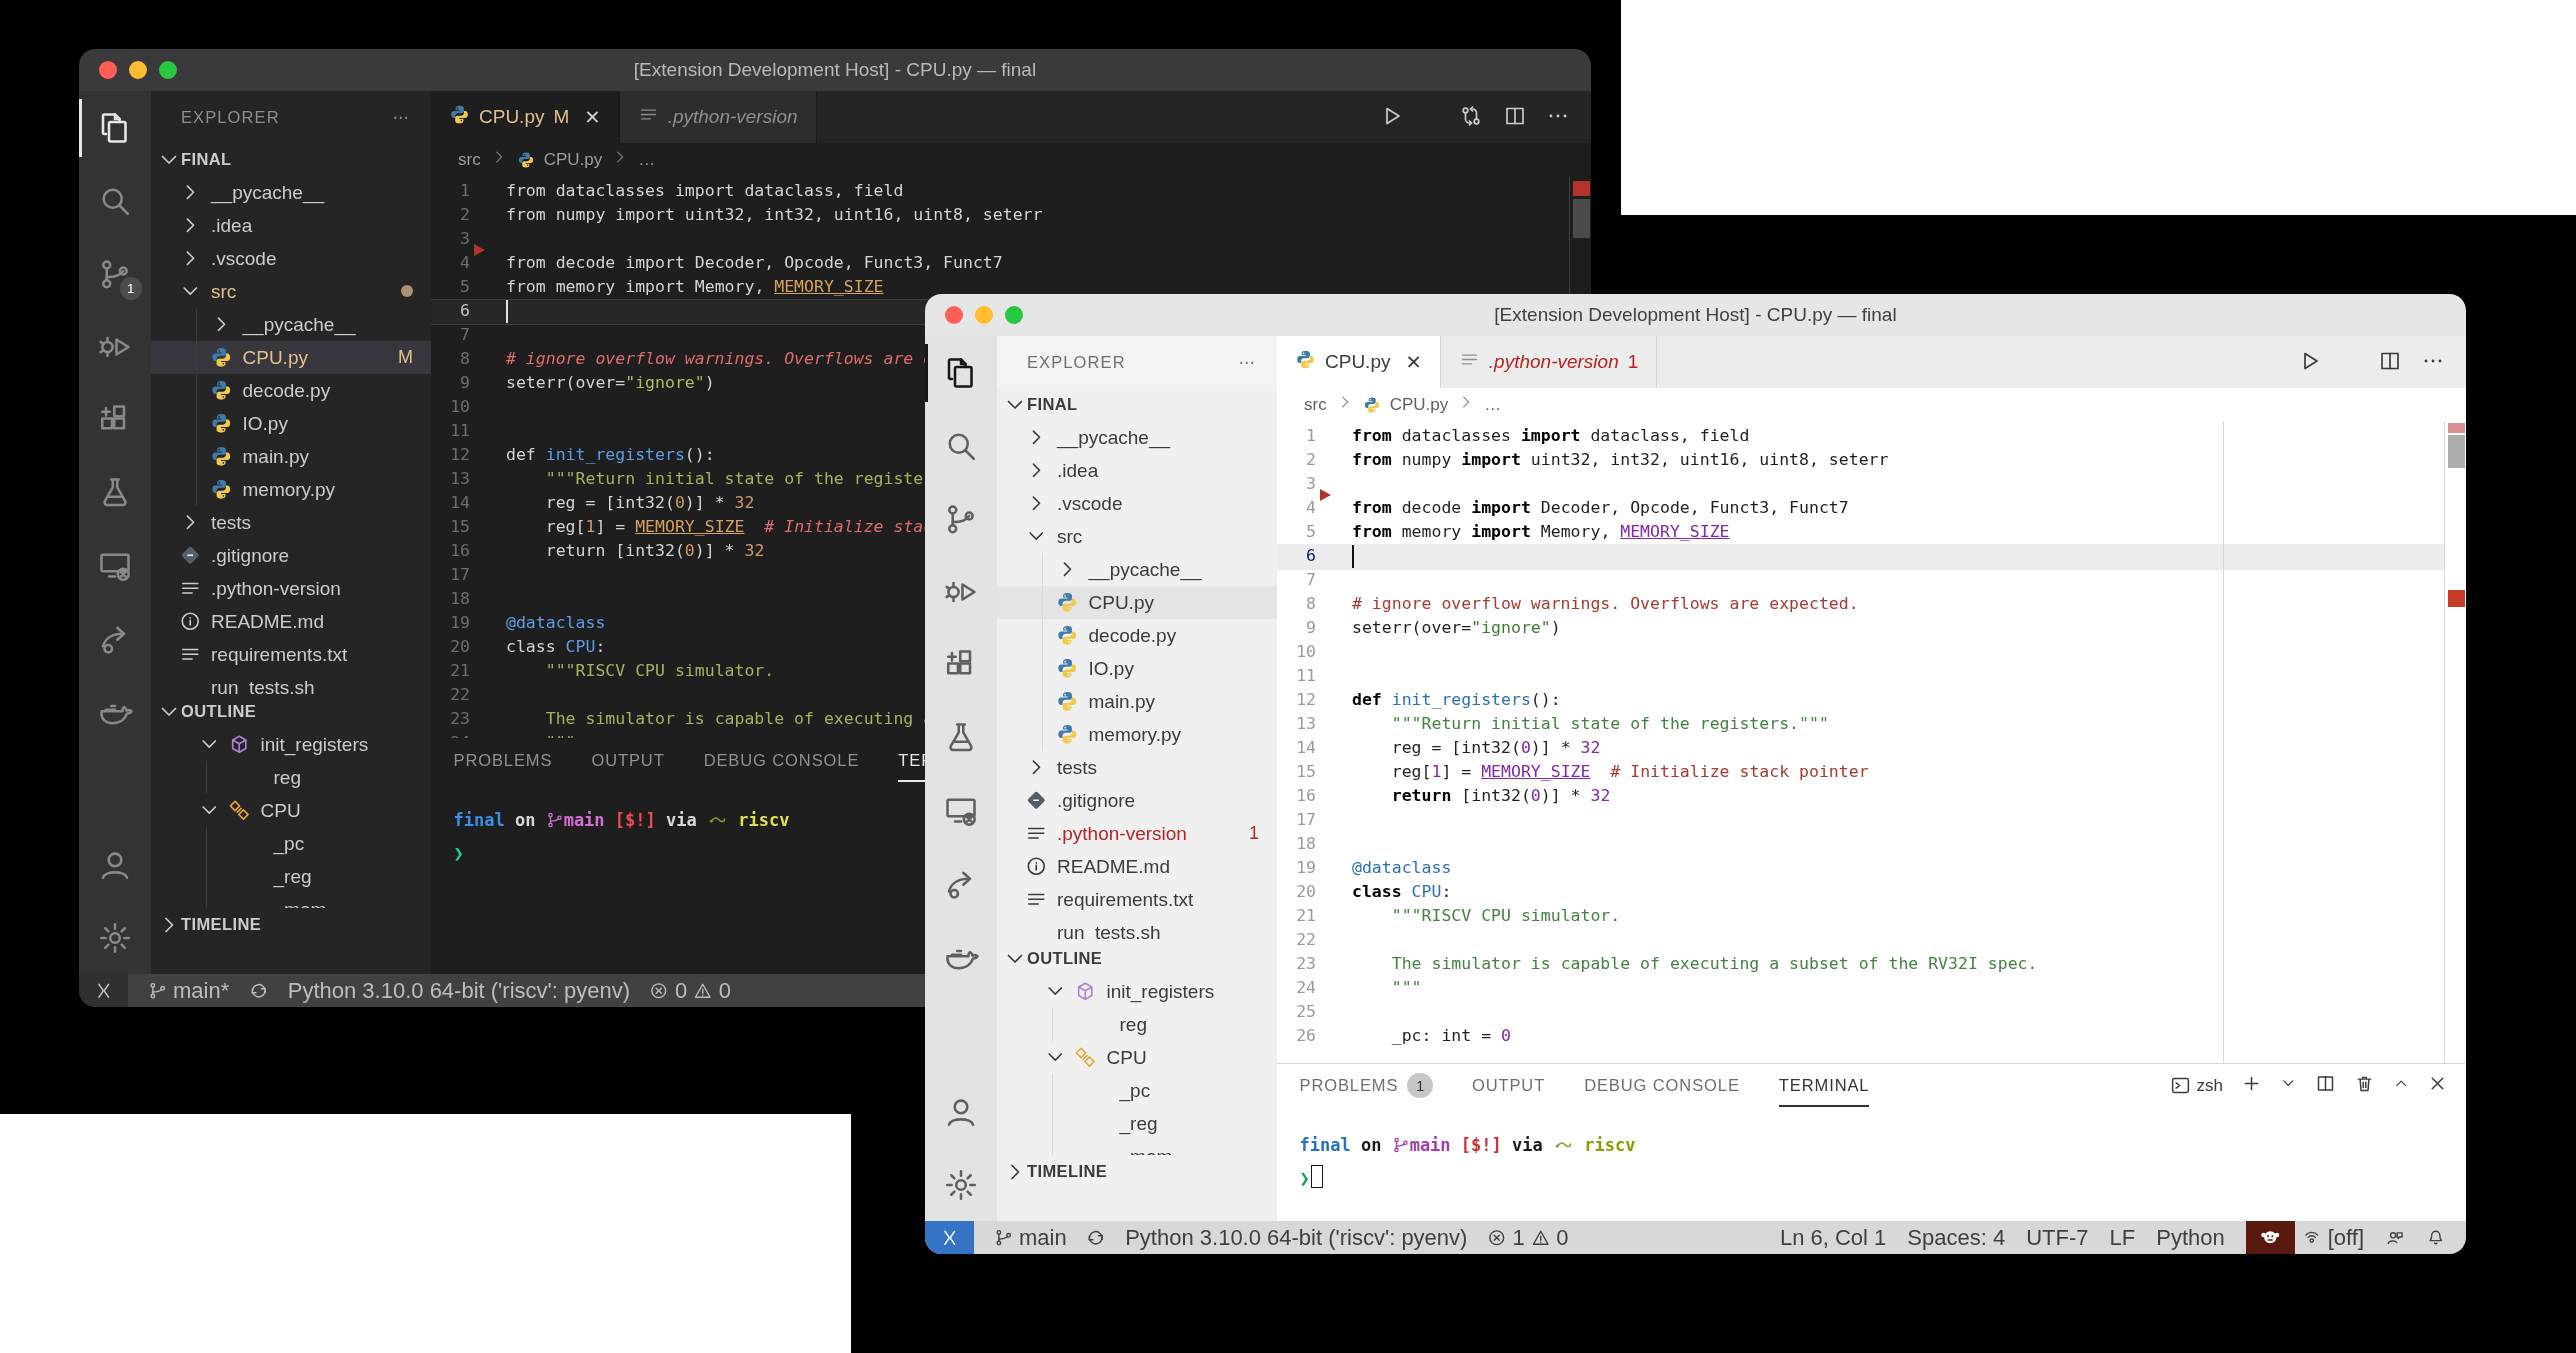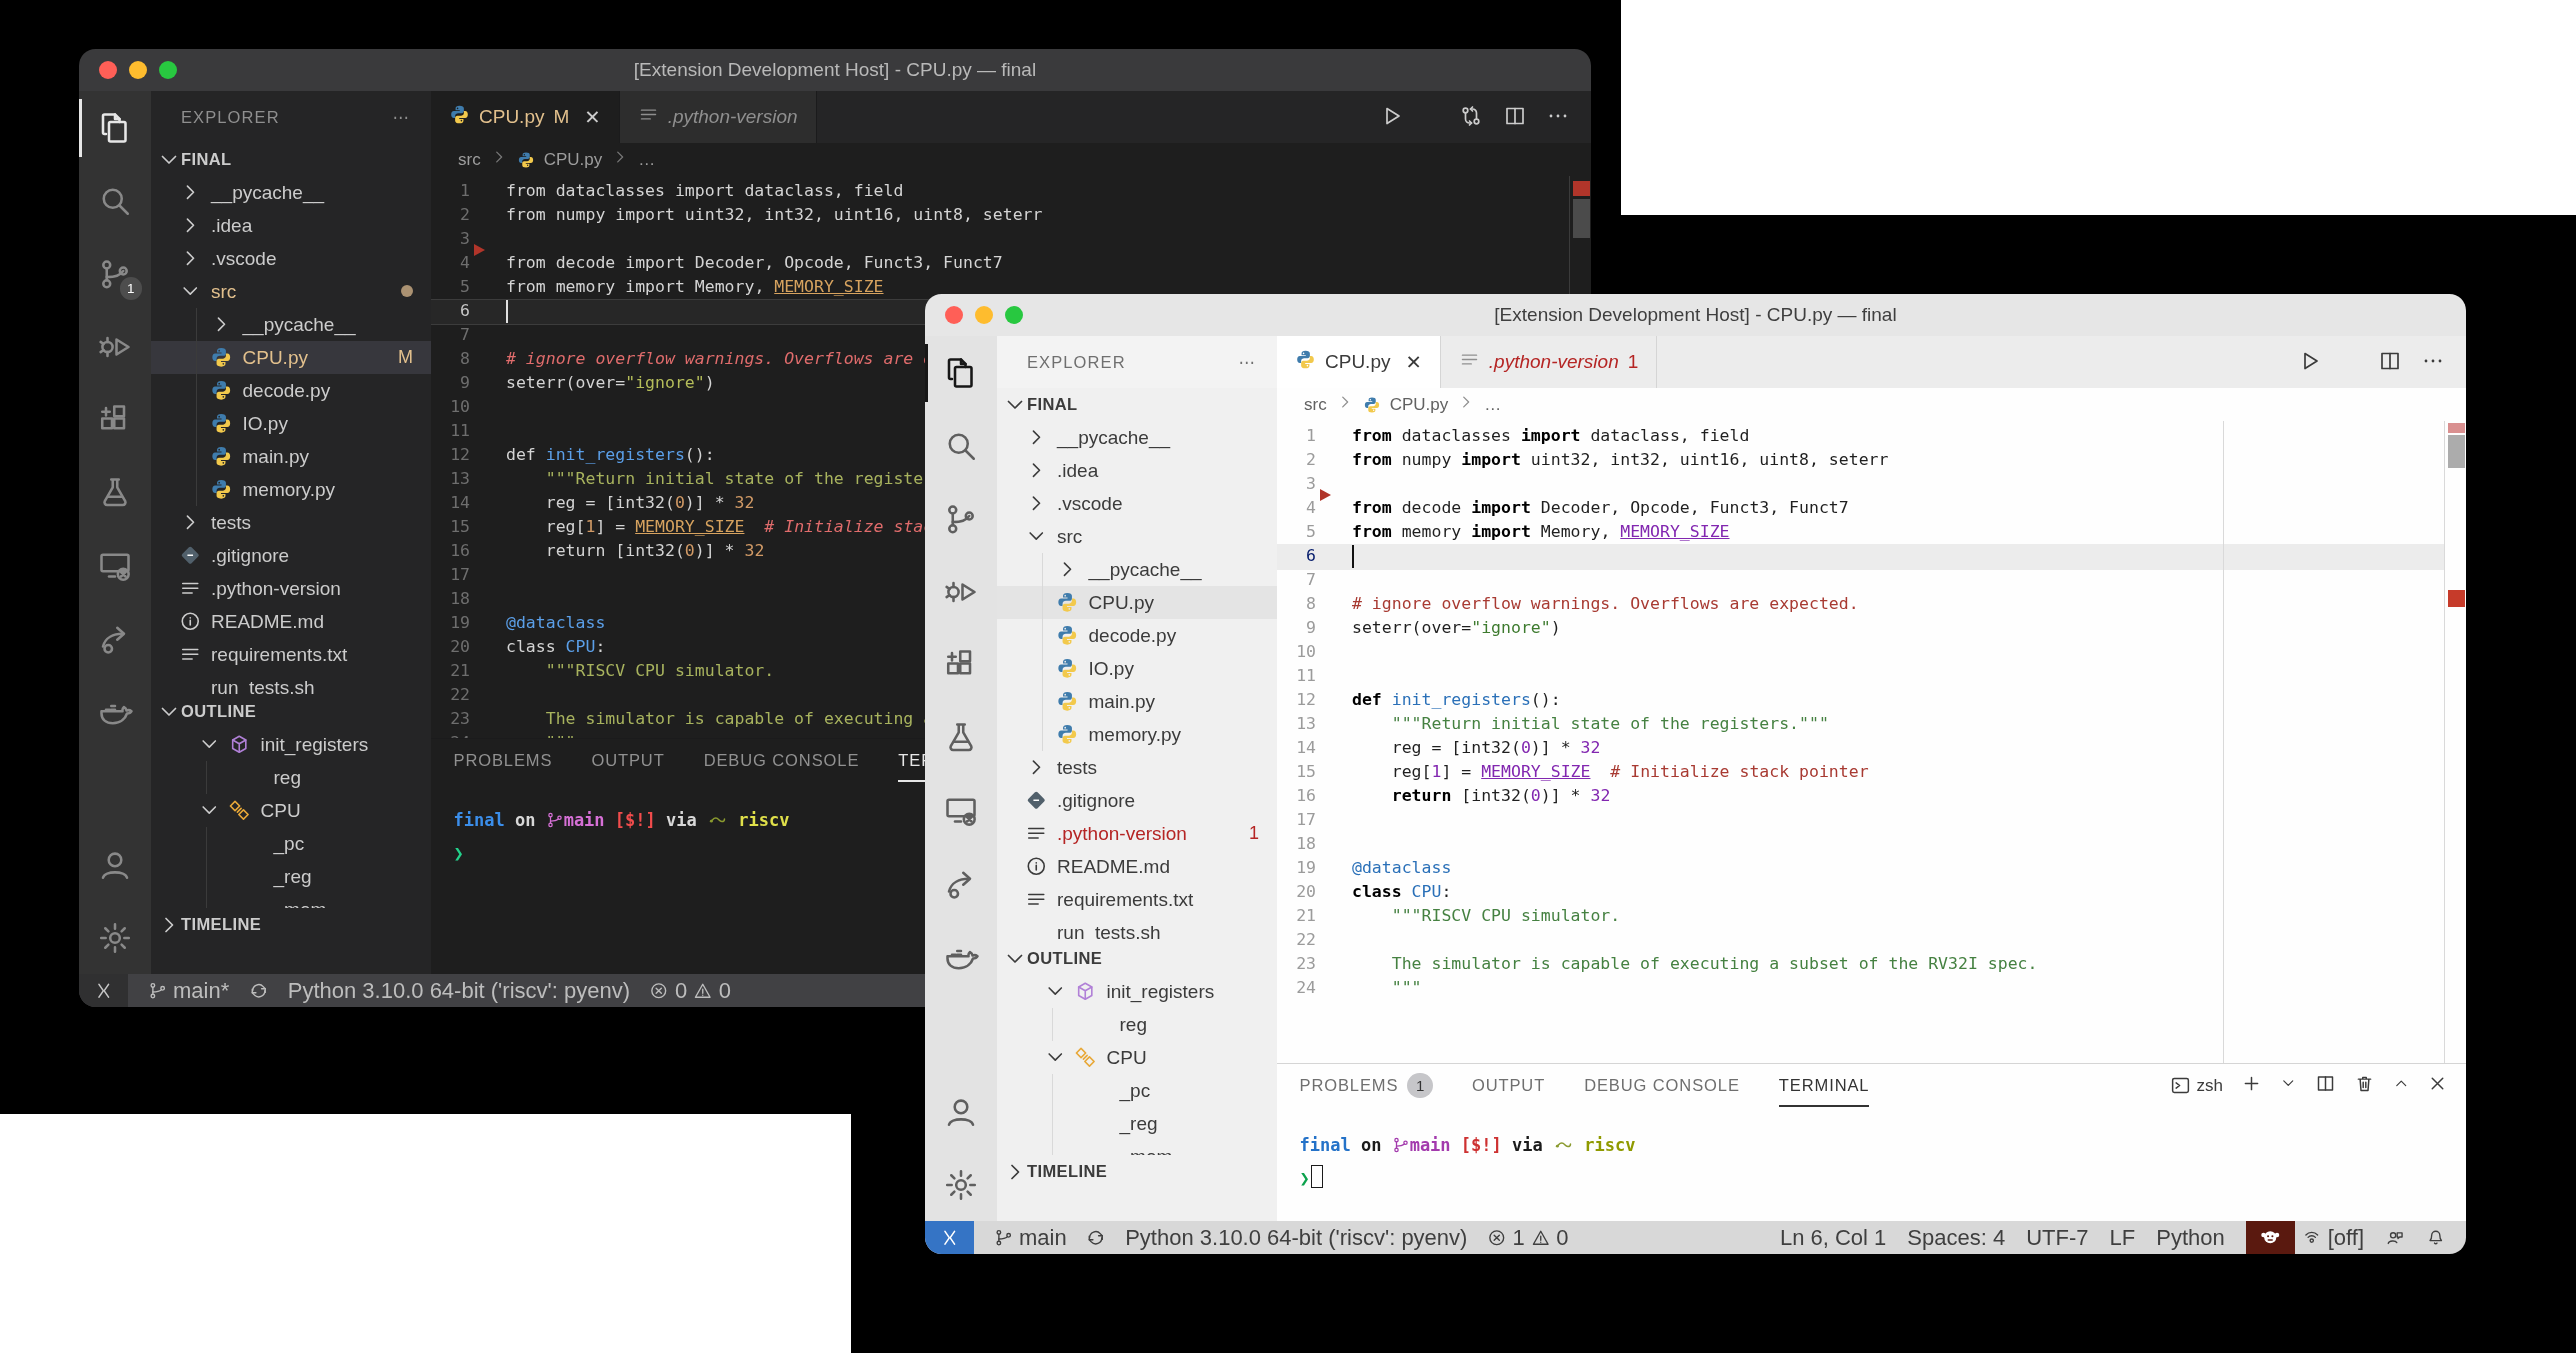--- a/index.html
+++ b/index.html
@@ -991,20 +991,22 @@
             <div class="codeline" style="top: 339px;"><span class="ln">15</span><span class="lc"><span class="tk-p">    reg[</span><span class="tk-n">1</span><span class="tk-p">] = </span><span class="tk-q">MEMORY_SIZE</span><span class="tk-p">  </span><span class="tk-m"># Initialize stack pointer</span></span></div>
             <div class="codeline" style="top: 363px;"><span class="ln">16</span><span class="lc"><span class="tk-p">    </span><span class="tk-k">return</span><span class="tk-p"> [int32(</span><span class="tk-n">0</span><span class="tk-p">)] * </span><span class="tk-n">32</span></span></div>
             <div class="codeline" style="top: 387px;"><span class="ln">17</span><span class="lc"></span></div>
             <div class="codeline" style="top: 411px;"><span class="ln">18</span><span class="lc"></span></div>
             <div class="codeline" style="top: 435px;"><span class="ln">19</span><span class="lc"><span class="tk-f">@dataclass</span></span></div>
             <div class="codeline" style="top: 459px;"><span class="ln">20</span><span class="lc"><span class="tk-k">class</span><span class="tk-p"> </span><span class="tk-c">CPU</span><span class="tk-p">:</span></span></div>
             <div class="codeline" style="top: 483px;"><span class="ln">21</span><span class="lc"><span class="tk-p">    </span><span class="tk-d">"""RISCV CPU simulator.</span></span></div>
             <div class="codeline" style="top: 507px;"><span class="ln">22</span><span class="lc"></span></div>
             <div class="codeline" style="top: 531px;"><span class="ln">23</span><span class="lc"><span class="tk-p">    </span><span class="tk-d">The simulator is capable of executing a subset of the RV32I spec.</span></span></div>
             <div class="codeline" style="top: 555px;"><span class="ln">24</span><span class="lc"><span class="tk-p">    </span><span class="tk-d">"""</span></span></div>
+            <div class="codeline" style="top: 579px;"><span class="ln">25</span><span class="lc"></span></div>
+            <div class="codeline" style="top: 603px;"><span class="ln">26</span><span class="lc"><span class="tk-p">    _pc: int = </span><span class="tk-n">0</span></span></div>
             <div class="cursor" style="left: 75px; top: 124px; background: rgb(17, 17, 17);"></div>
             <div class="gut-tri" style="top: 68px;"></div>
             <div class="overview">
               <div class="ov-mark" style="background: rgb(217, 144, 144); top: 1.5px; height: 10.5px;"></div>
               <div class="ov-mark" style="background: rgba(90, 90, 90, 0.5); top: 13.5px; height: 33px;"></div>
               <div class="ov-mark" style="background: rgb(198, 59, 42); top: 169px; height: 16.5px;"></div>
             </div>
           </div>
           <div class="panel">
             <div class="paneltabs">

